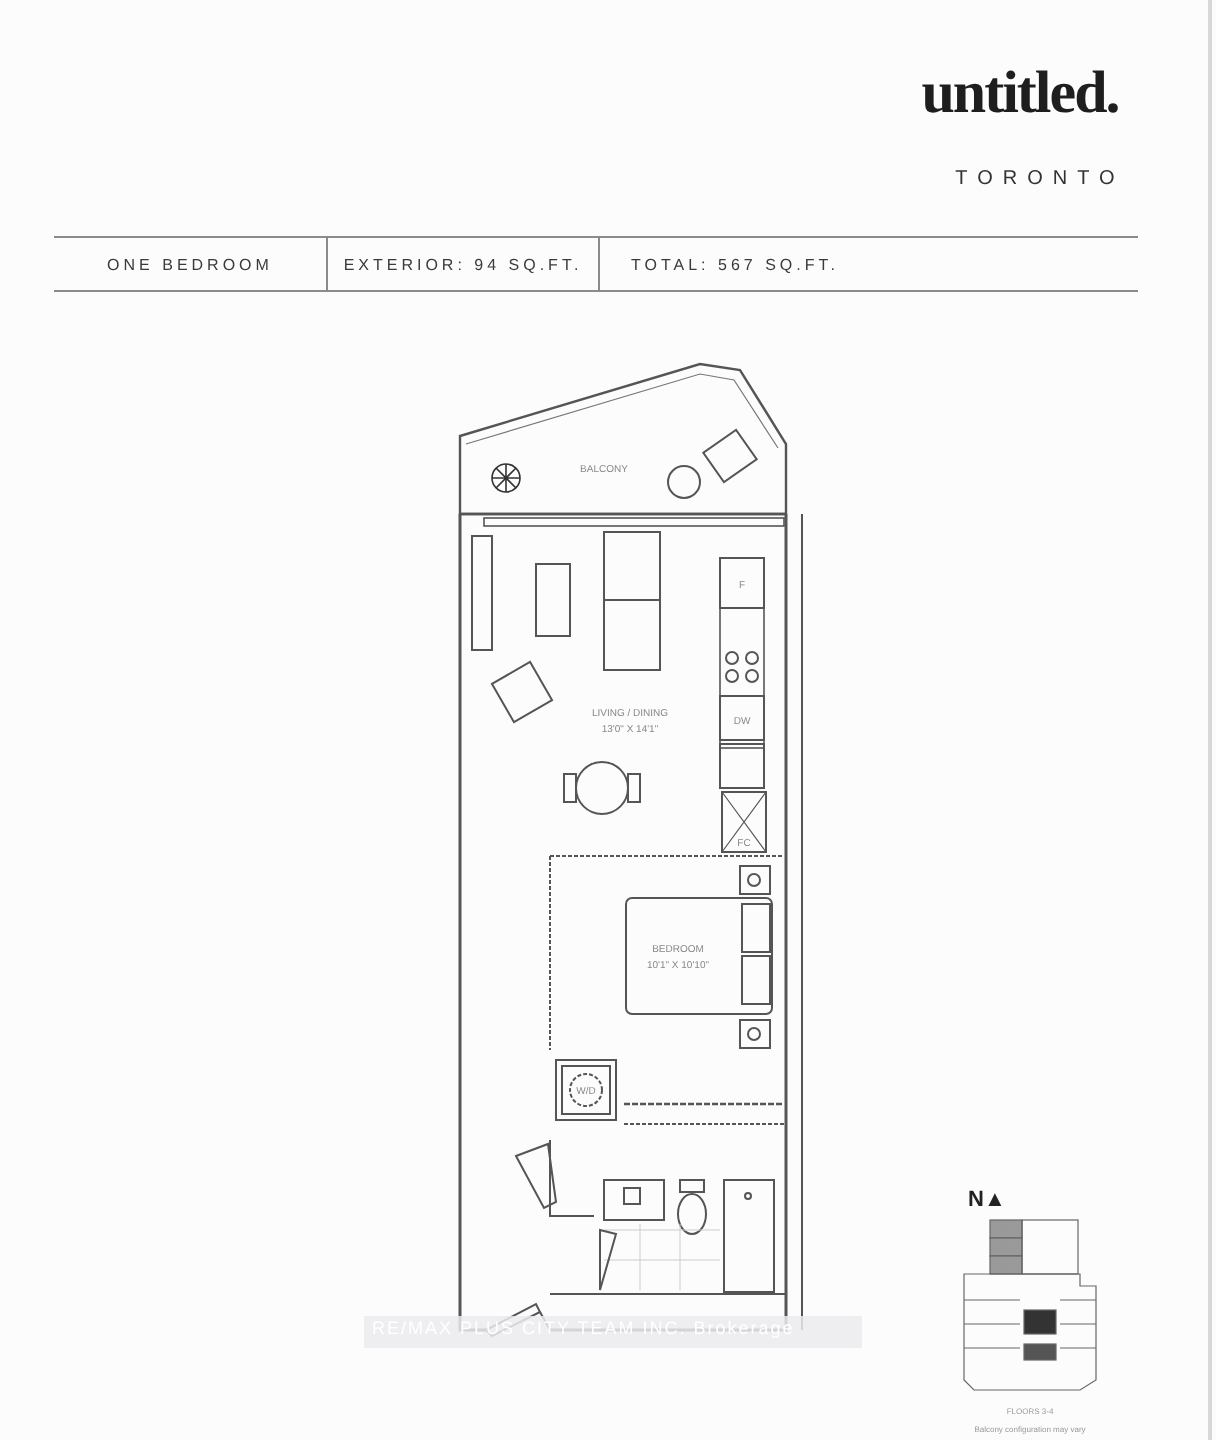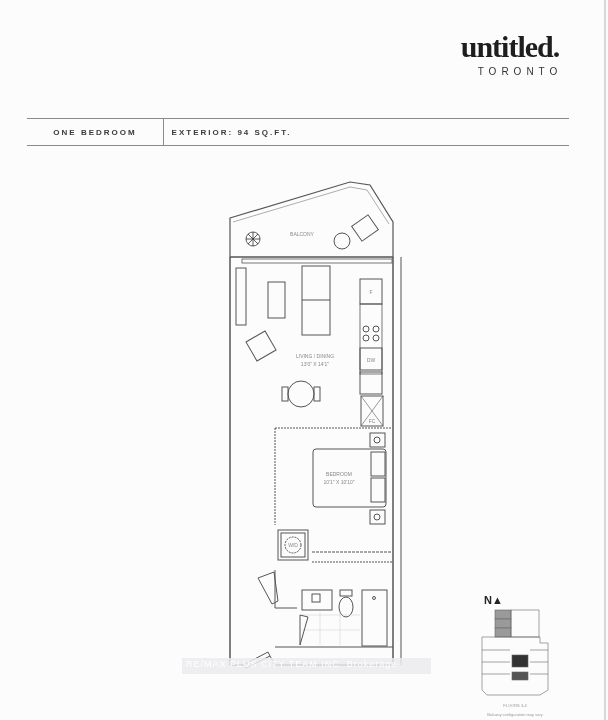--- a/index.html
+++ b/index.html
@@ -1,42 +1,43 @@
 <!DOCTYPE html>
 <html><head>
   <meta charset="utf-8">
   <style>
     html, body { margin:0; padding:0; }
     body { width:608px; height:720px; background:#fdfcfd; position:relative; overflow:hidden; font-family:"Liberation Sans", sans-serif; color:#222; }
     .right-edge { position:absolute; left:604px; top:0; width:2px; height:720px; background:#d9d7da; }
     .brand { position:absolute; left:440px; top:30px; width:140px; text-align:center; }
     .brand-name { font-family:Liberation Serif, serif; font-weight:bold; font-size:30px; letter-spacing:-1px; color:#1e1e1e; line-height:34px;text-align:center; }
-    .brand-city { font-size:10px; letter-spacing:5px; color:#333; margin-top:2px; padding-left:20px; }
+    .brand-city { font-size:10px; letter-spacing:5px; color:#333; margin-top:20px; padding-left:20px; }
     .spec-bar { position:absolute; left:27px; top:118px; width:542px; height:26px; border-top:1px solid #8a8a8a; border-bottom:1px solid #8a8a8a; display:flex; }
-    .spec-cell { display:flex; align-items:center; justify-content:center; font-size:8px; font-weight:bold; letter-spacing:2px; color:#3a3a3a; border-right:1px solid #8a8a8a; }
+    .spec-cell { display:flex; align-items:center; justify-content:center; font-size:8px; font-weight:normal; letter-spacing:2px; color:#3a3a3a; border-right:1px solid #8a8a8a; }
     .spec-cell:last-child { border-right:none; }
     .plan { position:absolute; left:0; top:0; }
     .room-label { font-family:"Liberation Sans", sans-serif; font-size:5px; fill:#888; text-anchor:middle; }
     .watermark { position:absolute; left:182px; top:658px; width:245px; height:16px; background:rgba(235,235,238,0.85); color:#fff; font-size:9px; letter-spacing:1px; line-height:13px; padding-left:4px; white-space:nowrap; }
     .keyplan-caption { font-size:4px; fill:#999; text-anchor:middle; }
     .north { position:absolute; left:484px; top:594px; font-size:11px; font-weight:bold; color:#222; }
   </style>
 </head>
 <body>
 
 <div class="right-edge"></div>
 
 <div class="brand">
   <div class="brand-name">untitled.</div>
   <div class="brand-city">TORONTO</div>
 </div>
 
 <div class="spec-bar">
   <div class="spec-cell" style="width:136px">ONE BEDROOM</div>
   <div class="spec-cell" style="width:135px">EXTERIOR: 94 SQ.FT.</div>
+  <div class="spec-cell" style="width:135px">TOTAL: 567 SQ.FT.</div>
 </div>
 
 <svg class="plan" width="608" height="720" viewBox="0 0 608 720" fill="none" stroke="#555" stroke-width="1">
 
   <g>
     <polygon points="230,218 350,182 370,185 393,222 393,257 230,257" stroke="#555" stroke-width="1.2"></polygon>
     <polyline points="233,222 350,187 367,190 389,224" stroke="#777" stroke-width="0.6"></polyline>
     <circle cx="342" cy="241" r="8"></circle>
     <rect x="355" y="219" width="20" height="18" transform="rotate(-35 365 228)"></rect>
     <g stroke="#333" stroke-width="0.8">

